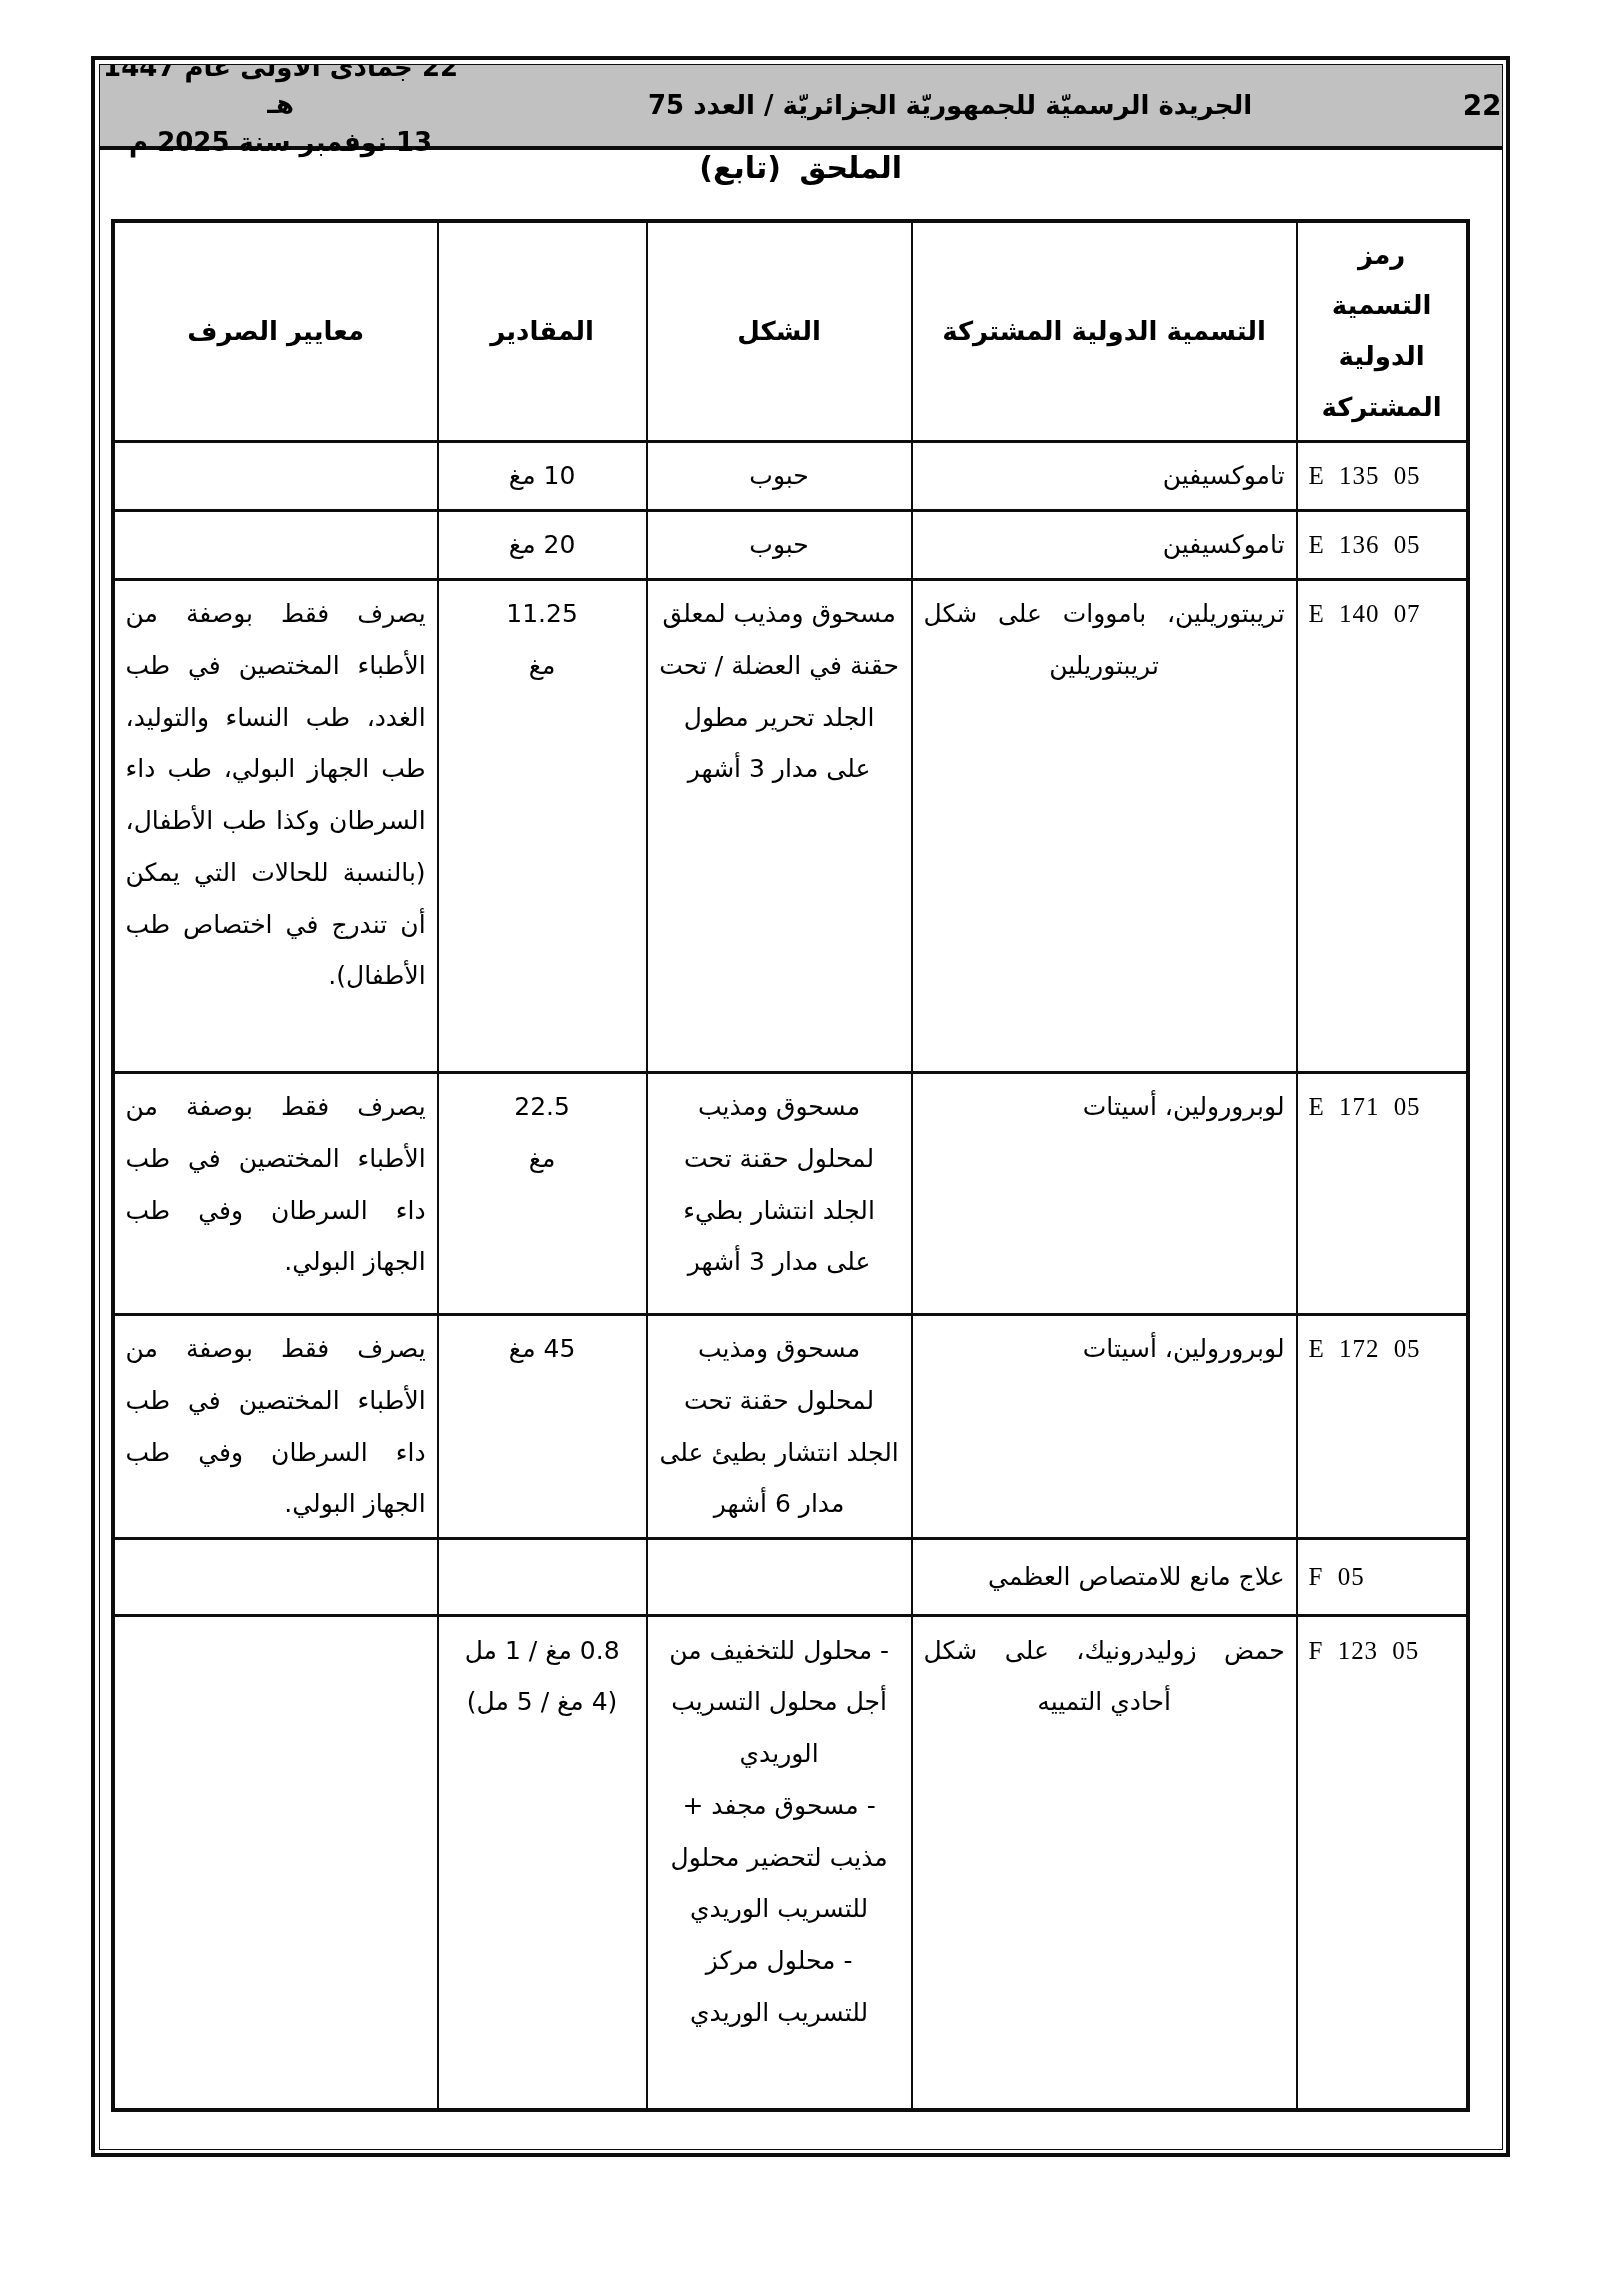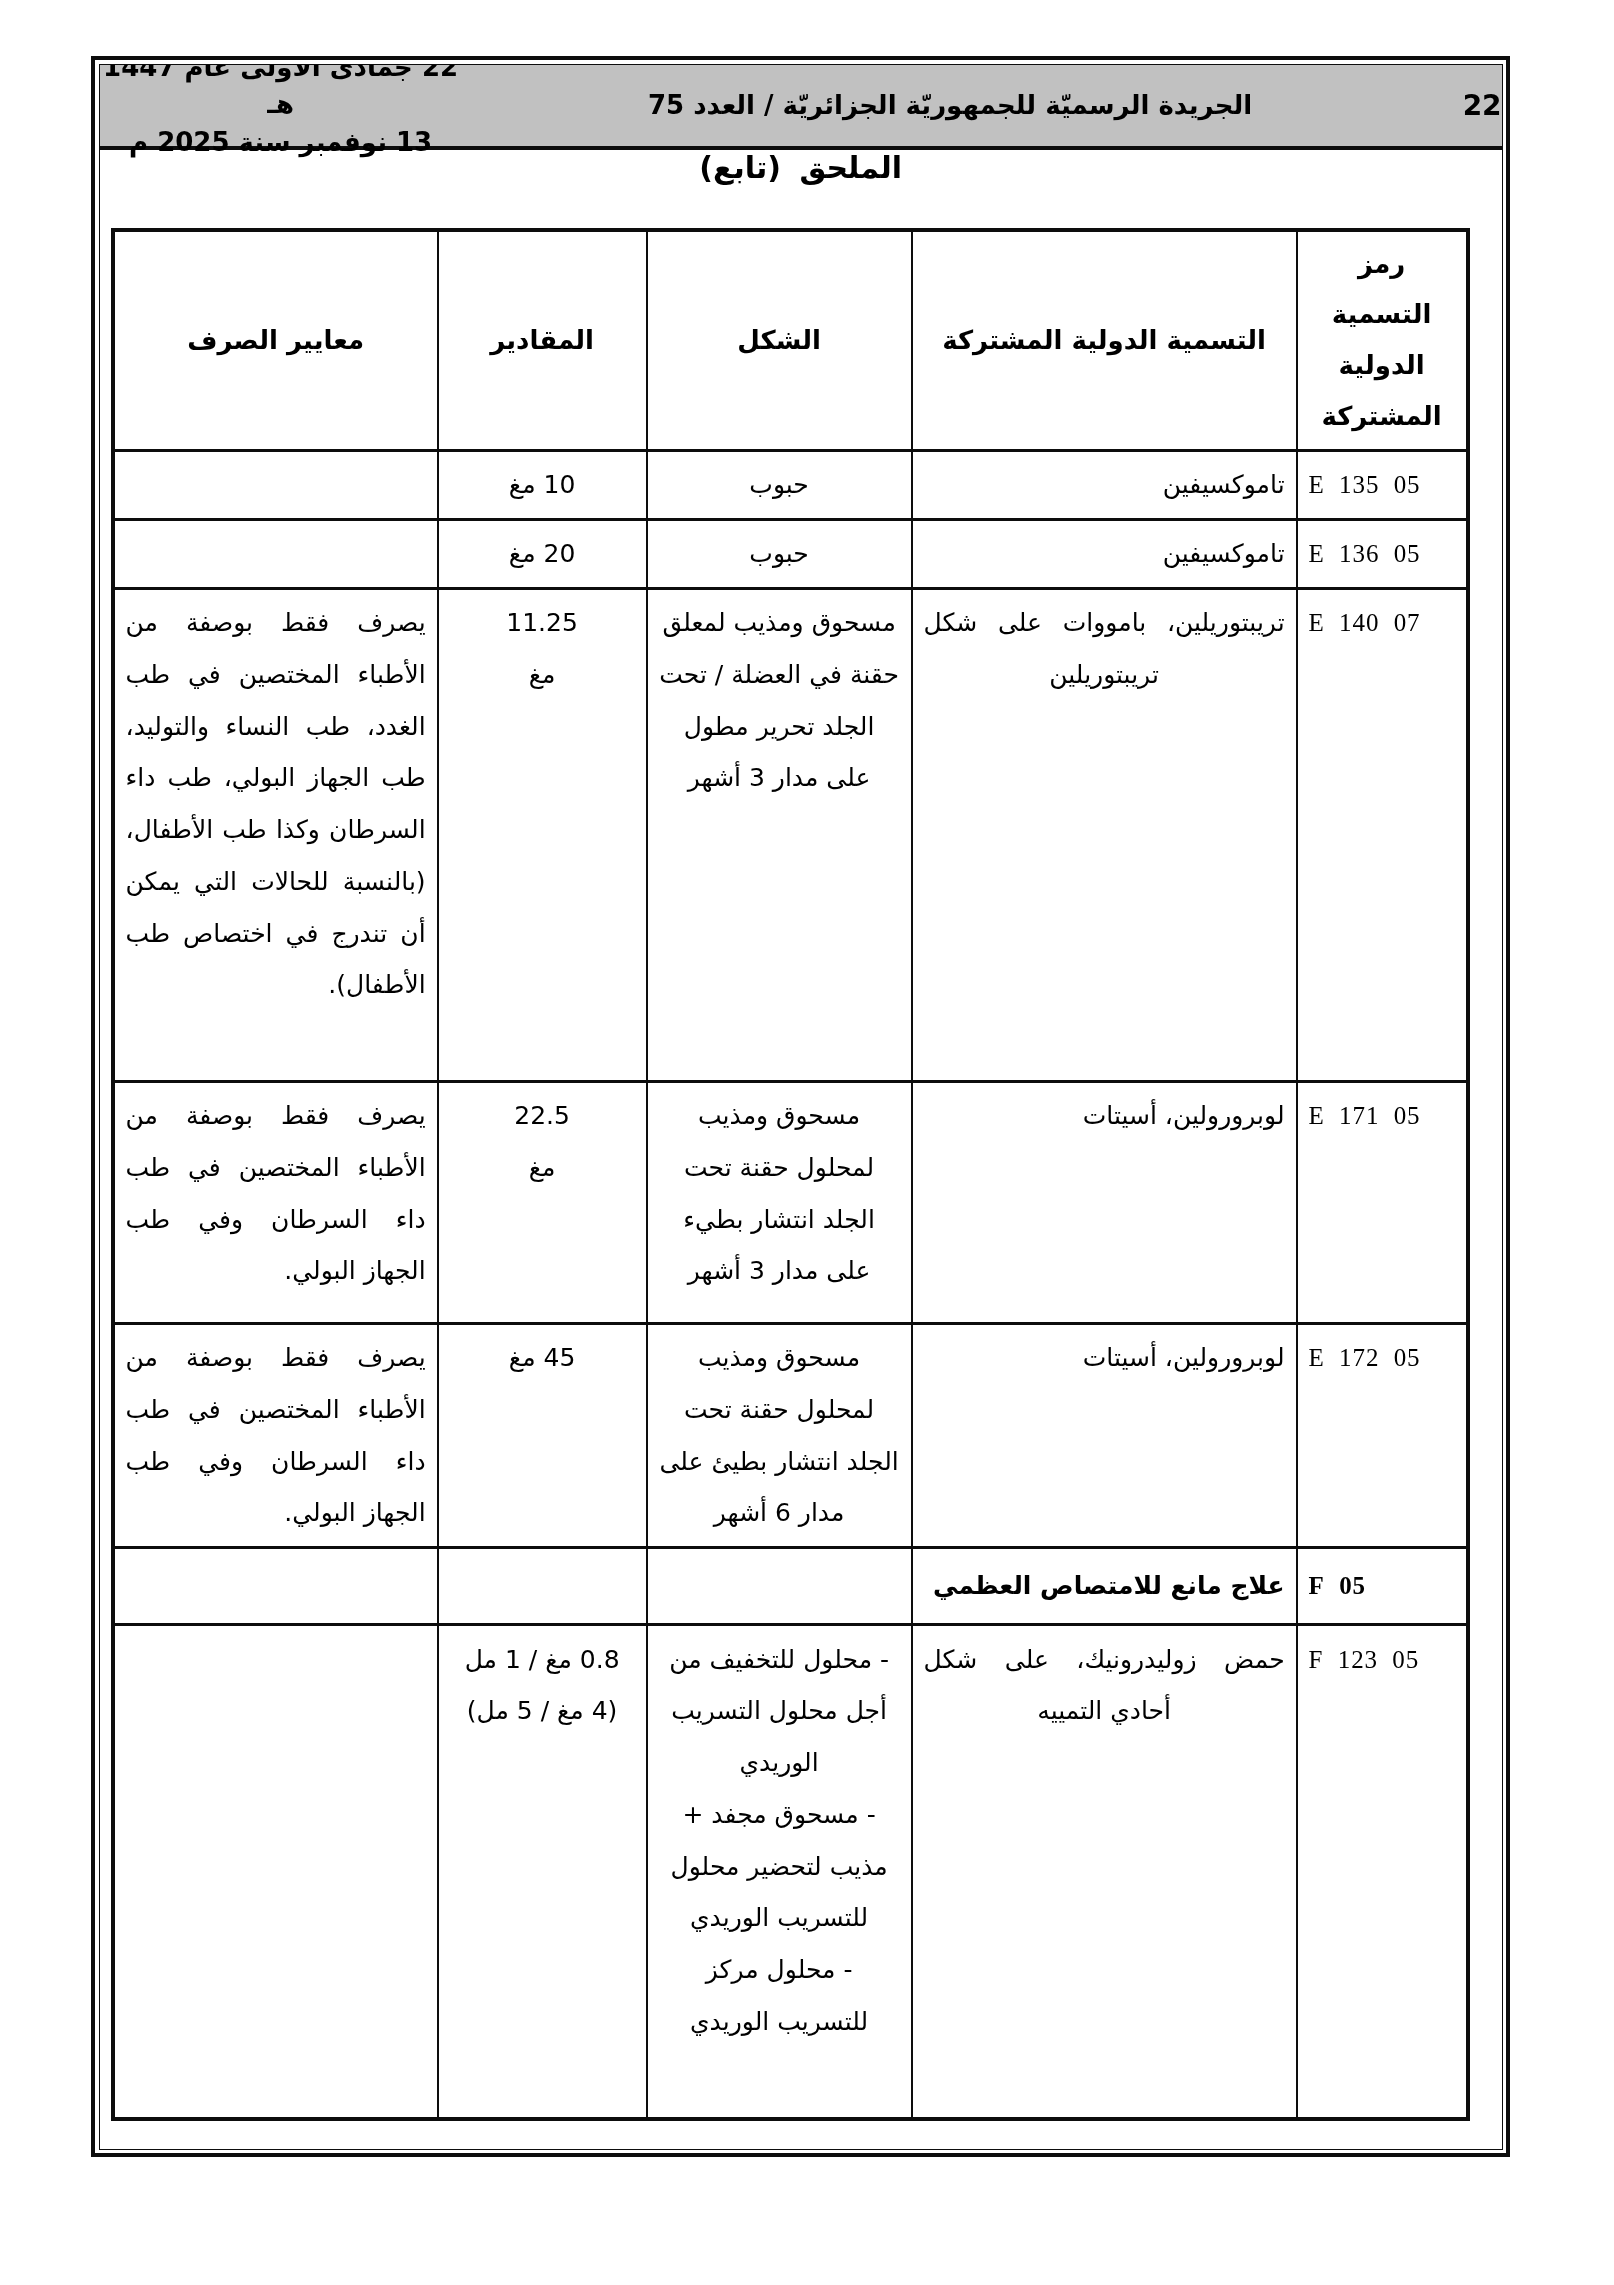--- a/index.html
+++ b/index.html
@@ -30,21 +30,21 @@
   .dates{
     width:362px;flex:0 0 auto;text-align:center;font-weight:bold;
     font-size:26px;line-height:1.45;
   }
   .annex{
     text-align:center;font-size:30px;
   }
   .annex .t1{font-weight:bold;}
   .annex .t2{font-weight:bold;margin-right:9px;}
   table.drug{
-    width:1355px;margin:43px 32px 0 0;
+    width:1355px;margin:34px 32px 0 0;
     border-collapse:collapse;table-layout:fixed;
     border:4.5px solid #0d0d0d;
   }
   table.drug th, table.drug td{
     border:2.7px solid #0d0d0d;border-top-width:3.6px;border-bottom-width:3.6px;
     padding:7.2px 11px;white-space:pre-line;overflow:hidden;
     font-size:25px;line-height:2.07;vertical-align:top;
   }
   table.drug th{
     font-weight:bold;text-align:center;vertical-align:middle;
@@ -59,21 +59,21 @@
   .cell-code{
     text-align:left;
     font-family:"Liberation Serif","DejaVu Serif",serif;
     font-size:27px;word-spacing:7.2px;letter-spacing:0.9px;
   }
   .cell-name{text-align:right;}
   .cell-name.nj{text-align:justify;text-align-last:center;}
   .cell-form{text-align:center;}
   .cell-dos{text-align:center;}
   .cell-crit{text-align:justify;}
-  tr.cat td{font-weight:bold;vertical-align:middle;}
+  tr.cat td{font-weight:normal;vertical-align:middle;}
 </style>
 </head>
 <body>
 
 <div class="frame">
   <div class="inner">
 
     <div class="header-bar">
       <div class="pgnum">22</div>
       <div class="jtitle">الجريدة الرسميّة للجمهوريّة الجزائريّة / العدد 75</div>

